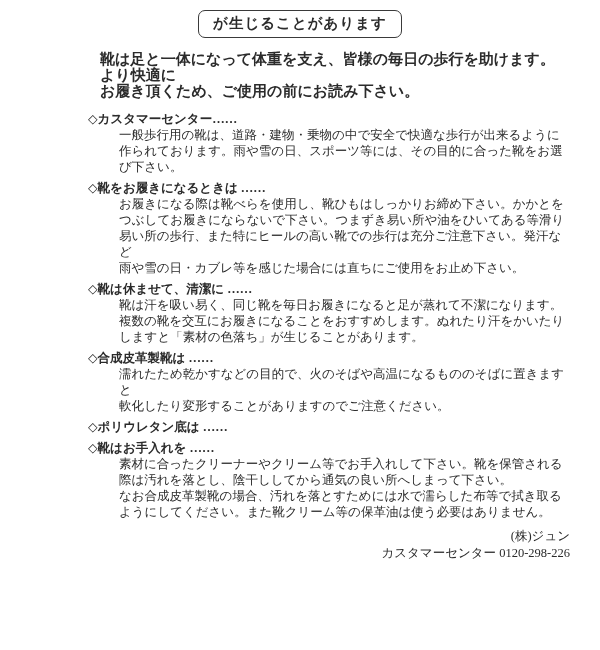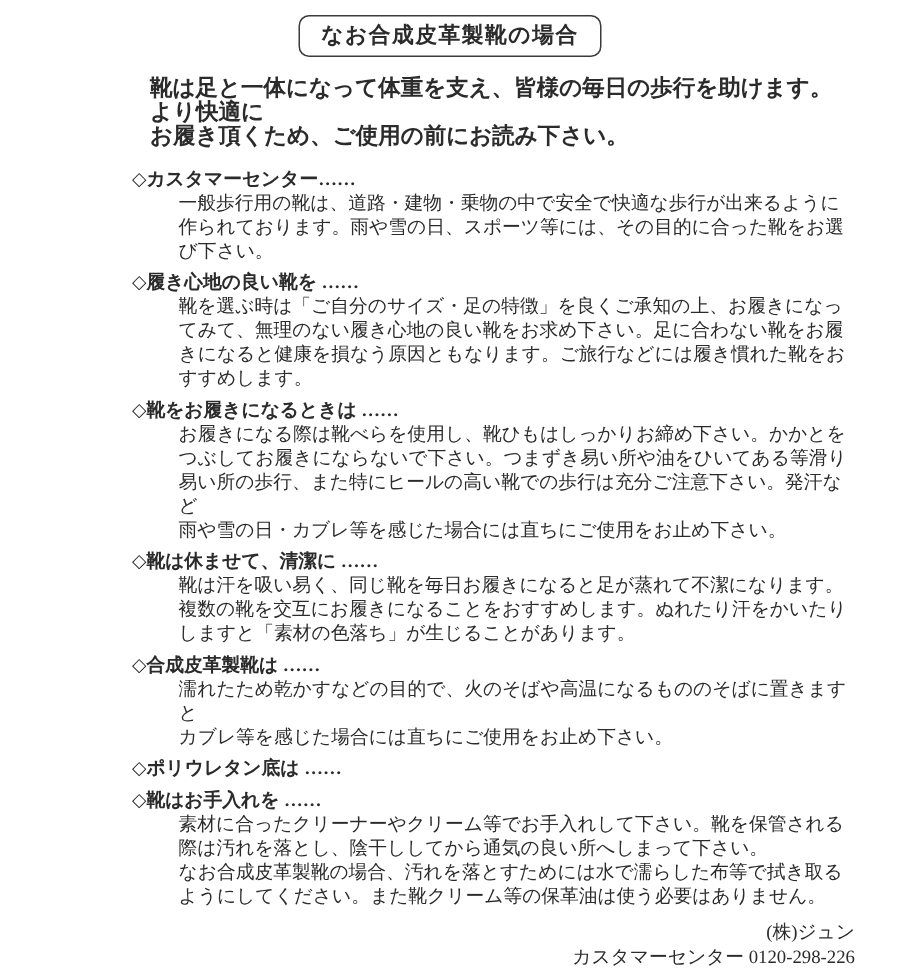--- a/index.html
+++ b/index.html
@@ -63,60 +63,53 @@
     font-size: 12.5px;
     line-height: 17px;
   }
 </style>
 </head>
 <body>
 
 <div class="page">
 
   <div class="title-wrap">
-    <span class="title-box">なお合成皮革製靴の場合</span>
+    <span class="title-box">が生じることがあります</span>
   </div>
 
   <p class="intro">靴は足と一体になって体重を支え、皆様の毎日の歩行を助けます。より快適に
 お履き頂くため、ご使用の前にお読み下さい。</p>
 
   <div class="section">
     <div class="section-heading">◇カスタマーセンター……</div>
     <div class="section-body">一般歩行用の靴は、道路・建物・乗物の中で安全で快適な歩行が出来るように
 作られております。雨や雪の日、スポーツ等には、その目的に合った靴をお選
 び下さい。</div>
   </div>
 
-  <div class="section">
-    <div class="section-heading">◇履き心地の良い靴を ……</div>
-    <div class="section-body">靴を選ぶ時は「ご自分のサイズ・足の特徴」を良くご承知の上、お履きになっ
-てみて、無理のない履き心地の良い靴をお求め下さい。足に合わない靴をお履
-きになると健康を損なう原因ともなります。ご旅行などには履き慣れた靴をお
-すすめします。</div>
-  </div>
 
   <div class="section">
     <div class="section-heading">◇靴をお履きになるときは ……</div>
     <div class="section-body">お履きになる際は靴べらを使用し、靴ひもはしっかりお締め下さい。かかとを
 つぶしてお履きにならないで下さい。つまずき易い所や油をひいてある等滑り
 易い所の歩行、また特にヒールの高い靴での歩行は充分ご注意下さい。発汗など
 雨や雪の日・カブレ等を感じた場合には直ちにご使用をお止め下さい。</div>
   </div>
 
   <div class="section">
     <div class="section-heading">◇靴は休ませて、清潔に ……</div>
     <div class="section-body">靴は汗を吸い易く、同じ靴を毎日お履きになると足が蒸れて不潔になります。
 複数の靴を交互にお履きになることをおすすめします。ぬれたり汗をかいたり
 しますと「素材の色落ち」が生じることがあります。</div>
   </div>
 
   <div class="section">
     <div class="section-heading">◇合成皮革製靴は ……</div>
     <div class="section-body">濡れたため乾かすなどの目的で、火のそばや高温になるもののそばに置きますと
-カブレ等を感じた場合には直ちにご使用をお止め下さい。</div>
+軟化したり変形することがありますのでご注意ください。</div>
   </div>
 
   <div class="section">
     <div class="section-heading">◇ポリウレタン底は ……</div>
   </div>
 
   <div class="section">
     <div class="section-heading">◇靴はお手入れを ……</div>
     <div class="section-body">素材に合ったクリーナーやクリーム等でお手入れして下さい。靴を保管される
 際は汚れを落とし、陰干ししてから通気の良い所へしまって下さい。

